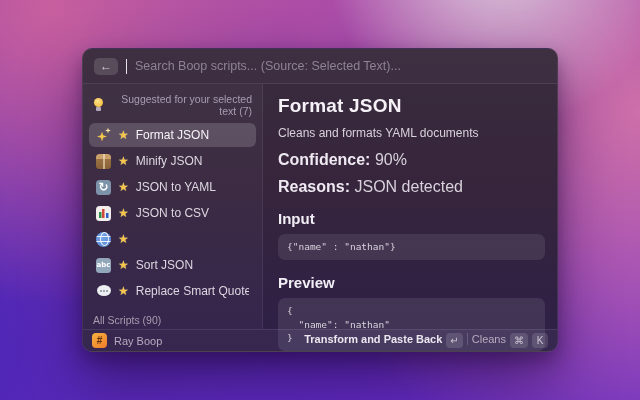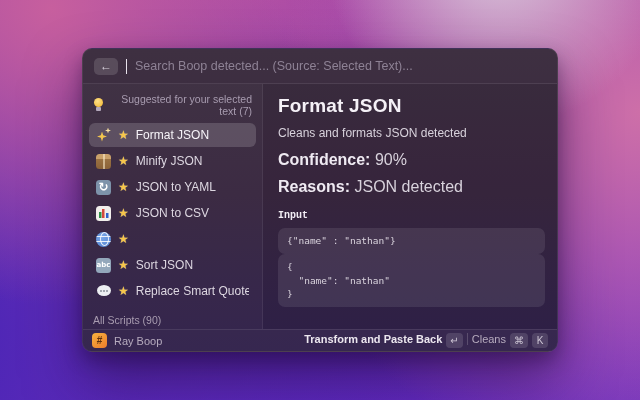--- a/index.html
+++ b/index.html
@@ -101,21 +101,21 @@
       background:#eceef2; border-radius:50%; }
   .icon-speech-bubble::after { content:""; position:absolute; left:4px; top:6.5px; width:2px; height:2px;
       border-radius:50%; background:#8a8f9a; box-shadow:3px 0 0 #8a8f9a, 6px 0 0 #8a8f9a; }
 
   
   .detail { flex:1; min-width:0; padding:11px 12px 0 15px; background:rgba(0,0,0,0.05); }
   .detail-title { font-size:19px; font-weight:bold; color:#f5f1f7; margin-bottom:9px; letter-spacing:0.2px; }
   .detail-desc { font-size:12px; color:#d8d2dc; margin-bottom:11px; }
   .meta-line { font-size:16px; color:#d8d2dc; margin-bottom:9px; }
   .meta-line b { color:#efeaf2; }
-  .panel-header { font-size:10px; font-weight:bold; color:#f2eef5; margin:14px 0 7px;font-family:Liberation Mono, monospace; }
+  .panel-header { font-size:15px; font-weight:bold; color:#f2eef5; margin:14px 0 7px; }
   .code-box {
     background:rgba(255,255,255,0.09); border-radius:7px; padding:6px 9px;
     font-family:"DejaVu Sans Mono", monospace; font-size:9.5px; line-height:1.45;
     color:#d9d3dd; white-space:pre; overflow:hidden;
   }
 
   
   .footer {
     height:22px; flex:none; display:flex; align-items:center; justify-content:space-between;
     padding:0 9px; border-top:1px solid rgba(255,255,255,0.09);
@@ -139,21 +139,21 @@
   .keys-group { display:flex; align-items:center; gap:4px; }
 </style>
 </head>
 <body>
 
 <div class="window">
 
   <div class="search-bar">
     <span class="back-btn">←</span>
     <span class="caret"></span>
-    <span class="search-placeholder">Search Boop detected... (Source: Selected Text)...</span>
+    <span class="search-placeholder">Search Boop scripts... (Source: Selected Text)...</span>
   </div>
 
   <div class="main">
 
     <div class="sidebar">
       <div class="section-header">
         <span class="icon icon-bulb"></span>
         <span>Suggested for your selected text (7)</span>
       </div>
       <div>
@@ -193,25 +193,26 @@
   </div>
         </div>
       <div class="section-header all-scripts">
         <span>All Scripts (90)</span>
       </div>
 
     </div>
 
     <div class="detail">
       <div class="detail-title">Format JSON</div>
-      <div class="detail-desc">Cleans and formats JSON detected</div>
+      <div class="detail-desc">Cleans and formats YAML documents</div>
       <div class="meta-line"><b>Confidence:</b><span> 90%</span></div>
       <div class="meta-line"><b>Reasons:</b><span> JSON detected</span></div>
       <div class="panel-header">Input</div>
       <div class="code-box">{"name" : "nathan"}</div>
+      <div class="panel-header">Preview</div>
       <div class="code-box">{
   "name": "nathan"
 }</div>
     </div>
 
   </div>
 
   <div class="footer">
     <div class="footer-left">
       <span class="app-icon">#</span>

